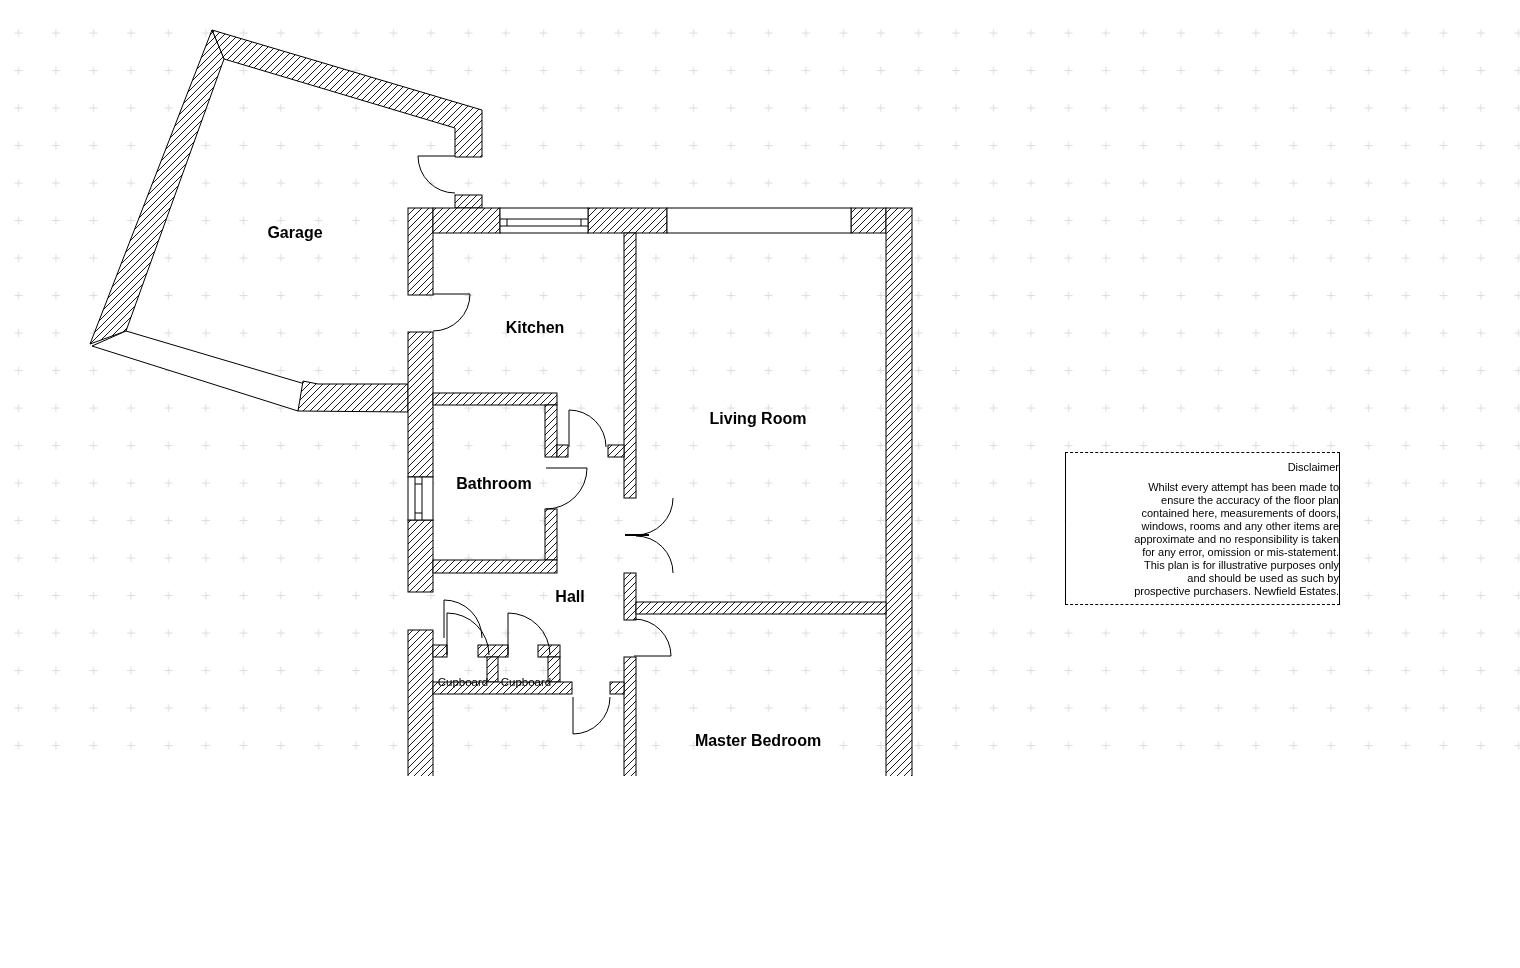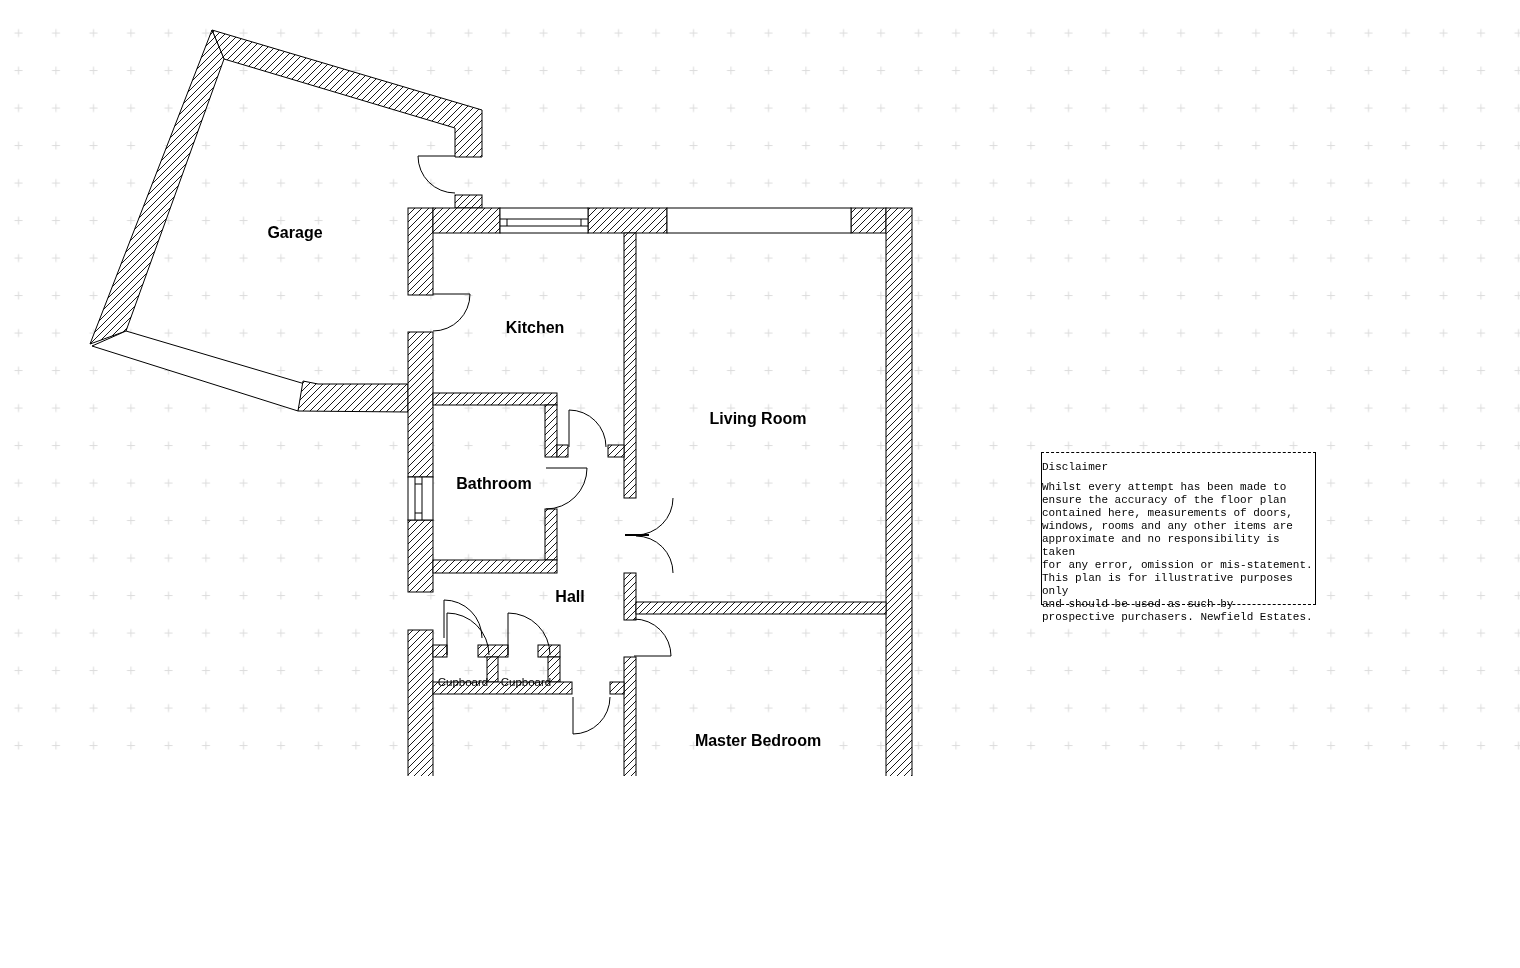--- a/index.html
+++ b/index.html
@@ -8,25 +8,25 @@
   svg{position:absolute;left:0;top:0;}
   .wall{fill:url(#hatch);stroke:#000000;stroke-width:1;}
   .win{fill:#ffffff;stroke:#000000;stroke-width:1;}
   .glz{stroke:#000000;stroke-width:1;fill:none;}
   .door{fill:none;stroke:#000000;stroke-width:1;}
   .door-dash{stroke:#000000;stroke-width:2;fill:none;}
   text.room{font-family:"Liberation Sans",sans-serif;font-size:16px;font-weight:bold;
             fill:#000000;text-anchor:middle;}
   text.small{font-family:"Liberation Sans",sans-serif;font-size:11.5px;font-weight:normal;
             fill:#000000;text-anchor:middle;}
-  .disclaimer{position:absolute;left:1041px;top:452px;width:275px;height:153px;
+  .disclaimer{position:absolute;left:1065px;top:452px;width:275px;height:153px;
       box-sizing:border-box;background:#ffffff;
       border-left:1px solid #000;border-right:1px solid #000;
       border-top:1px dashed #000;border-bottom:1px dashed #000;
-      font-size:11px;line-height:13px;color:#000;text-align:left;padding-top:8px;font-family:Liberation Mono, monospace;}
+      font-size:11px;line-height:13px;color:#000;text-align:right;padding-top:8px;}
   .disc-title{font-size:11px;}
   .disc-body{white-space:pre-line;margin-top:7px;}
 </style>
 </head>
 <body>
 
 <div class="stage">
   <svg width="1520" height="968" viewBox="0 0 1520 968">
     <defs>
       <pattern id="hatch" width="7" height="7" patternUnits="userSpaceOnUse">

